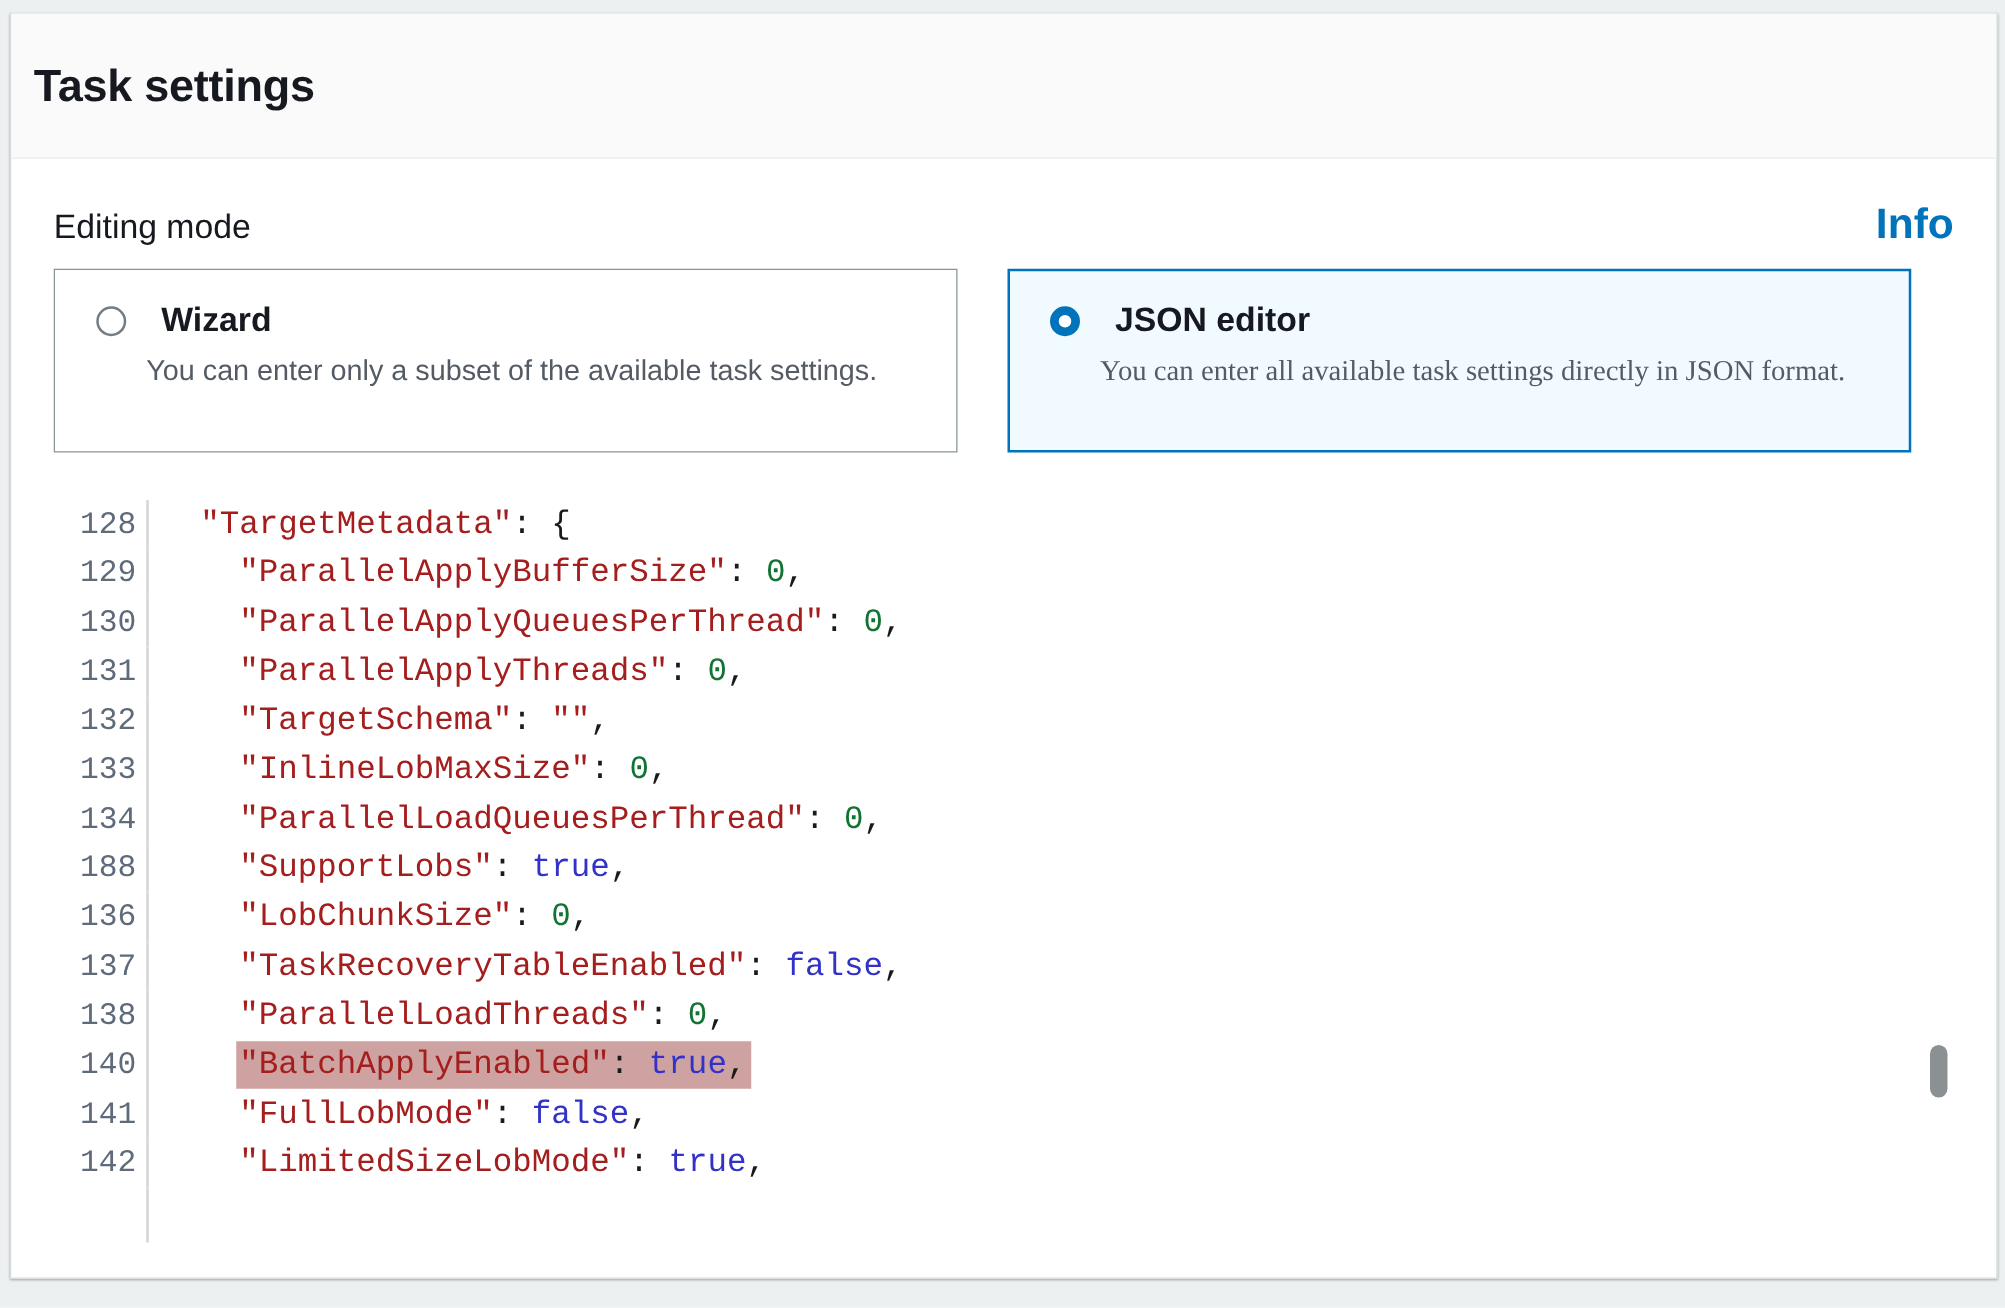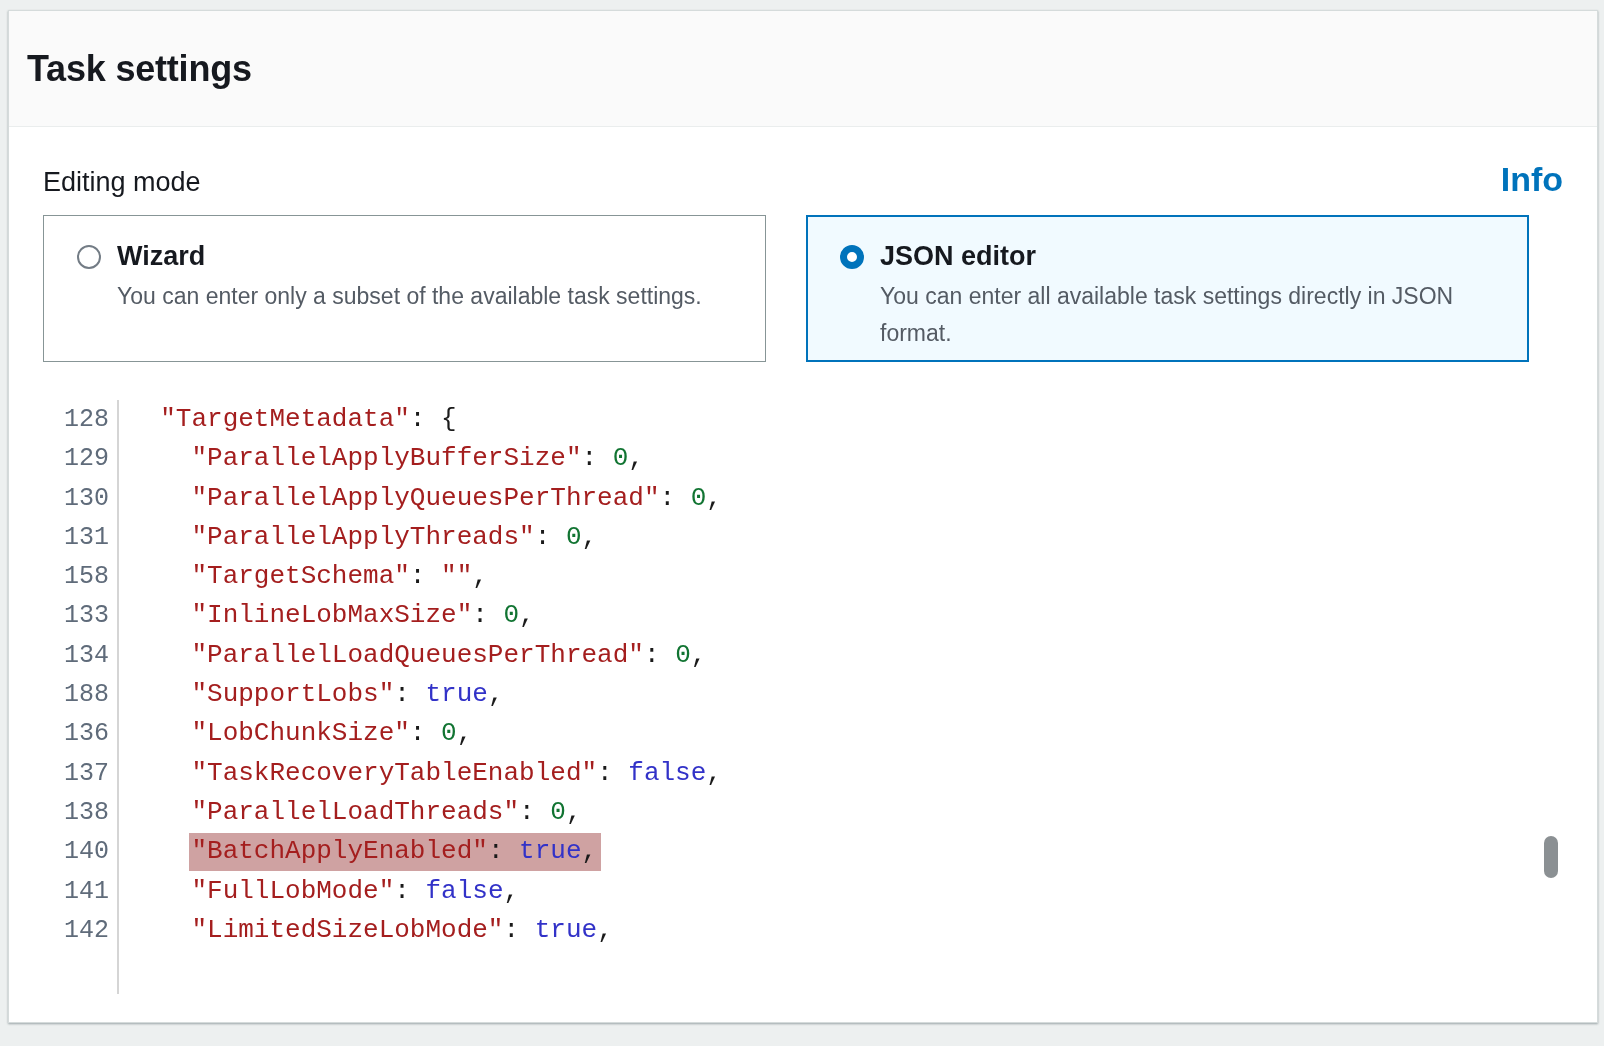--- a/index.html
+++ b/index.html
@@ -68,21 +68,21 @@
   }
   .tile.selected {
     border: 2px solid #0073bb;
     background: #f1faff;
     padding: 24px 19px 0 32px;
   }
 
   .tile-head {
     display: flex;
     align-items: center;
-    gap: 16px;
+    gap: 28px;
   }
   .radio {
     width: 24px; height: 24px;
     border-radius: 50%;
     border: 2px solid #737c85;
     background: #ffffff;
     flex: none;
   }
   .radio.selected {
     border: 7px solid #0073bb;
@@ -91,21 +91,21 @@
     font-size: 27px;
     font-weight: 600;
     color: #16191f;
   }
   .tile-desc {
     margin: 6px 0 0 40px;
     font-size: 23px;
     line-height: 37px;
     color: #545b64;
   }
-  .tile.selected .tile-desc { max-width: 620px; }
+  .tile.selected .tile-desc { max-width: 620px; font-family: Liberation Serif, serif; }
 
   .editor {
     margin-top: 38px;
     font-family: Liberation Mono, monospace;
   }
   .code-row {
     display: flex;
     height: 39.3px;
     line-height: 39.3px;
     white-space: pre;
@@ -181,21 +181,21 @@
       </div>
 
     </div>
 
     <div class="editor">
       <div>
           <div class="code-row"><span class="line-num">128</span><span class="code-text">  <span><span class="tok-key">"TargetMetadata"</span><span class="tok-punct">: </span><span class="tok-brace">{</span></span></span></div>
           <div class="code-row"><span class="line-num">129</span><span class="code-text">    <span><span class="tok-key">"ParallelApplyBufferSize"</span><span class="tok-punct">: </span><span class="tok-number">0</span><span class="tok-punct">,</span></span></span></div>
           <div class="code-row"><span class="line-num">130</span><span class="code-text">    <span><span class="tok-key">"ParallelApplyQueuesPerThread"</span><span class="tok-punct">: </span><span class="tok-number">0</span><span class="tok-punct">,</span></span></span></div>
           <div class="code-row"><span class="line-num">131</span><span class="code-text">    <span><span class="tok-key">"ParallelApplyThreads"</span><span class="tok-punct">: </span><span class="tok-number">0</span><span class="tok-punct">,</span></span></span></div>
-          <div class="code-row"><span class="line-num">158</span><span class="code-text">    <span><span class="tok-key">"TargetSchema"</span><span class="tok-punct">: </span><span class="tok-string">""</span><span class="tok-punct">,</span></span></span></div>
+          <div class="code-row"><span class="line-num">132</span><span class="code-text">    <span><span class="tok-key">"TargetSchema"</span><span class="tok-punct">: </span><span class="tok-string">""</span><span class="tok-punct">,</span></span></span></div>
           <div class="code-row"><span class="line-num">133</span><span class="code-text">    <span><span class="tok-key">"InlineLobMaxSize"</span><span class="tok-punct">: </span><span class="tok-number">0</span><span class="tok-punct">,</span></span></span></div>
           <div class="code-row"><span class="line-num">134</span><span class="code-text">    <span><span class="tok-key">"ParallelLoadQueuesPerThread"</span><span class="tok-punct">: </span><span class="tok-number">0</span><span class="tok-punct">,</span></span></span></div>
           <div class="code-row"><span class="line-num">188</span><span class="code-text">    <span><span class="tok-key">"SupportLobs"</span><span class="tok-punct">: </span><span class="tok-boolean">true</span><span class="tok-punct">,</span></span></span></div>
           <div class="code-row"><span class="line-num">136</span><span class="code-text">    <span><span class="tok-key">"LobChunkSize"</span><span class="tok-punct">: </span><span class="tok-number">0</span><span class="tok-punct">,</span></span></span></div>
           <div class="code-row"><span class="line-num">137</span><span class="code-text">    <span><span class="tok-key">"TaskRecoveryTableEnabled"</span><span class="tok-punct">: </span><span class="tok-boolean">false</span><span class="tok-punct">,</span></span></span></div>
           <div class="code-row"><span class="line-num">138</span><span class="code-text">    <span><span class="tok-key">"ParallelLoadThreads"</span><span class="tok-punct">: </span><span class="tok-number">0</span><span class="tok-punct">,</span></span></span></div>
           <div class="code-row"><span class="line-num">140</span><span class="code-text">    <span class="hl"><span class="tok-key">"BatchApplyEnabled"</span><span class="tok-punct">: </span><span class="tok-boolean">true</span><span class="tok-punct">,</span></span></span></div>
           <div class="code-row"><span class="line-num">141</span><span class="code-text">    <span><span class="tok-key">"FullLobMode"</span><span class="tok-punct">: </span><span class="tok-boolean">false</span><span class="tok-punct">,</span></span></span></div>
           <div class="code-row"><span class="line-num">142</span><span class="code-text">    <span><span class="tok-key">"LimitedSizeLobMode"</span><span class="tok-punct">: </span><span class="tok-boolean">true</span><span class="tok-punct">,</span></span></span></div>
           <div class="code-row tail"><span class="line-num"></span><span class="code-text"></span></div>

